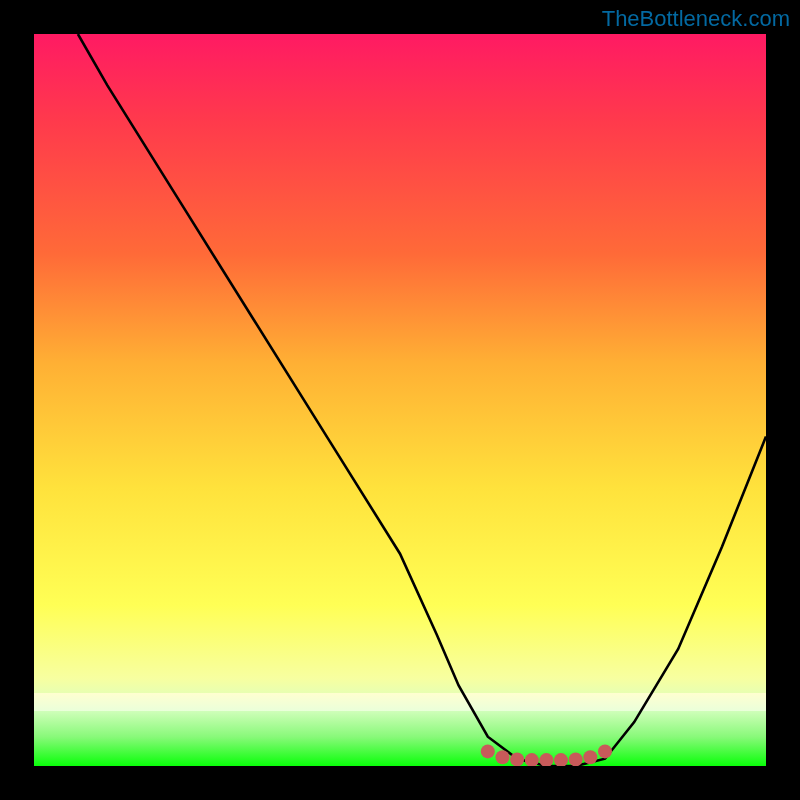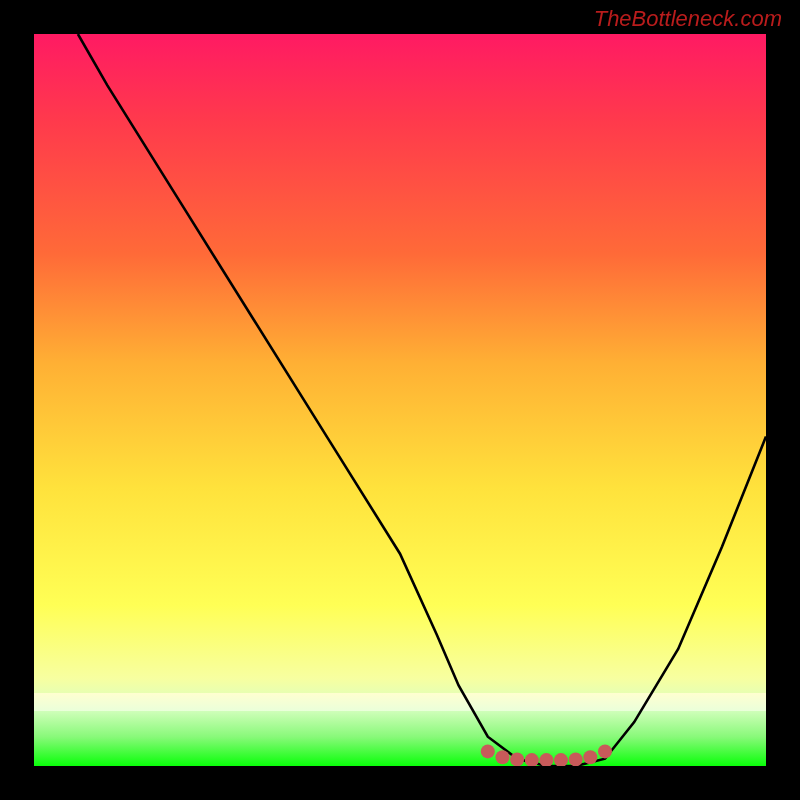--- a/index.html
+++ b/index.html
@@ -7,26 +7,25 @@
     padding: 0;
     background: #ffffff;
     width: 800px;
     height: 800px;
     position: relative;
     font-family: Arial, Helvetica, sans-serif;
   }
   .watermark {
     position: absolute;
     top: 6px;
-    right: 18px;
+    right: 10px;
     font-size: 22px;
-    color: #b91c1c;
+    color: #0369a1;
     font-weight: normal;
     z-index: 10;
-    font-style: italic;
   }
   .frame {
     position: absolute;
     left: 0;
     top: 0;
     width: 800px;
     height: 800px;
     box-sizing: border-box;
     border: 34px solid #000000;
     z-index: 5;

